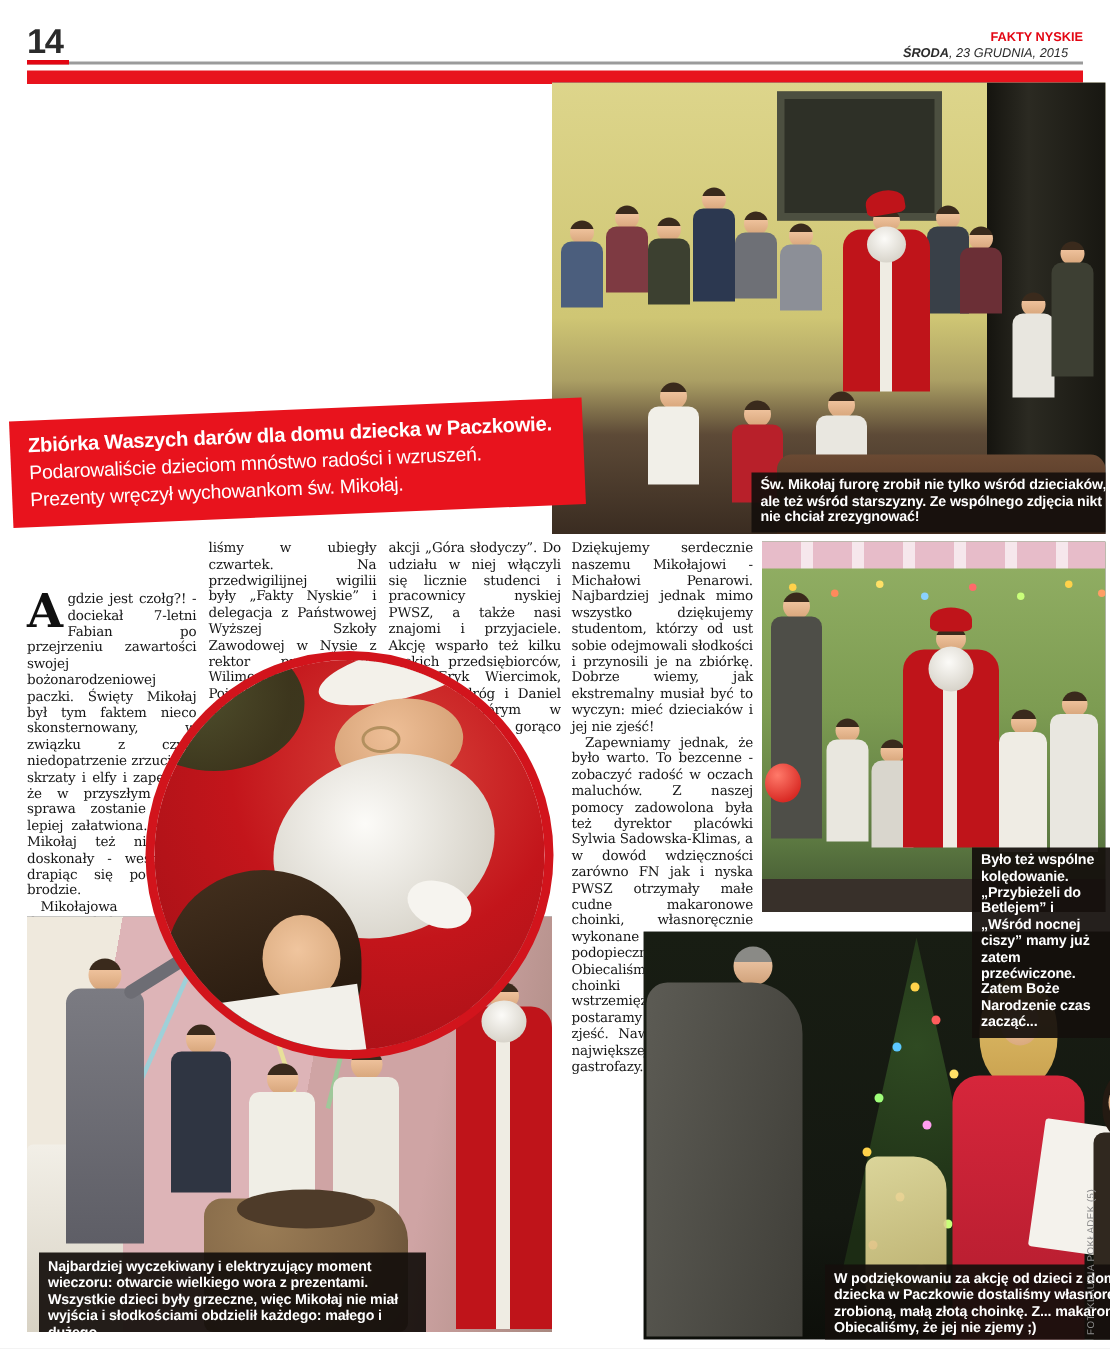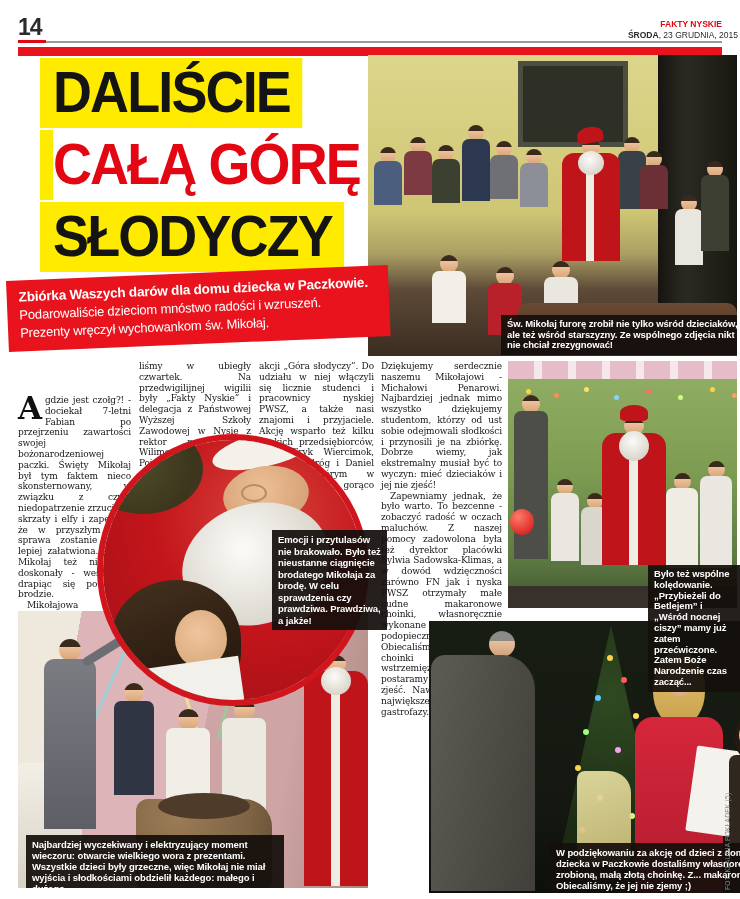--- a/index.html
+++ b/index.html
@@ -4,21 +4,21 @@
 <style>
   html,body{margin:0;padding:0;background:#e9e9e9;}
   #page{position:relative;width:740px;height:899px;background:#ffffff;margin:0 auto;
         font-family:"Liberation Sans",sans-serif;overflow:hidden;}
   .abs{position:absolute;}
 
   
   .pageno{left:18px;top:14px;font-size:23px;font-weight:bold;color:#2b2b2b;letter-spacing:-1px;}
   .section{left:52px;top:14px;font-size:23px;font-weight:bold;color:#e30613;letter-spacing:-0.5px;}
   .brand{right:18px;top:19px;font-size:8.5px;font-weight:bold;color:#e30613;text-align:right;}
-  .dateline{right:2px;top:30px;font-size:8.5px;color:#2b2b2b;text-align:right;}
+  .dateline{right:28px;top:30px;font-size:8.5px;color:#2b2b2b;text-align:right;font-style:italic;}
   .dateline b{font-weight:bold;}
   .rule-gray{left:18px;top:41px;width:704px;height:2px;background:#9b9b9b;}
   .rule-red-seg{left:18px;top:40px;width:28px;height:3px;background:#e30613;}
   .redbar{left:18px;top:47px;width:704px;height:9px;background:#e8131d;}
 
   
   .headline{left:40px;top:58px;z-index:2;}
   .hl-line{display:block;font-weight:bold;font-size:58px;line-height:64px;letter-spacing:-2px;
            padding:2px 13px 4px 14px;margin:0 0 2px 0;color:#141414;
            transform:scaleX(0.93);transform-origin:left top;white-space:nowrap;width:max-content;}
@@ -83,25 +83,20 @@
 
 <div id="page">
 
   <div class="abs pageno">14</div>
   <div class="abs brand">FAKTY NYSKIE</div>
   <div class="abs dateline"><b>ŚRODA</b><span>, 23 GRUDNIA, 2015</span></div>
   <div class="abs rule-gray"></div>
   <div class="abs rule-red-seg"></div>
   <div class="abs redbar"></div>
 
-  <div class="abs headline">
-    <span class="hl-line hl-yellow">DALIŚCIE</span>
-    <span class="hl-line hl-red">CAŁĄ GÓRĘ</span>
-    <span class="hl-line hl-yellow">SŁODYCZY</span>
-  </div>
 
   <div class="abs banner">
     <div class="b1">Zbiórka Waszych darów dla domu dziecka w Paczkowie.</div>
     <div>Podarowaliście dzieciom mnóstwo radości i wzruszeń.</div>
     <div>Prezenty wręczył wychowankom św. Mikołaj.</div>
   </div>
 
   <div class="photo ph1">
     <div class="d" style="inset:0;background:linear-gradient(180deg,#ddd58b 0%,#cfc674 52%,#ab9f64 66%,#5d4a37 78%,#3a2c21 100%);"></div>
     <div class="d" style="left:150px;top:6px;width:100px;height:76px;background:#2e3027;border:5px solid #4c4f40;"></div>
@@ -189,21 +184,20 @@
     <div class="d" style="left:-20px;top:-16px;width:120px;height:90px;background:radial-gradient(circle at 40% 40%,#3c5a30,#243a1c 70%);border-radius:50%;opacity:.85;"></div>
     <div class="d" style="left:108px;top:-8px;width:110px;height:34px;background:#f3f1ea;border-radius:50%;transform:rotate(-14deg);"></div>
     <div class="d" style="left:120px;top:26px;width:86px;height:58px;background:radial-gradient(circle at 45% 40%,#eebf97,#d7a378 80%);border-radius:50%;transform:rotate(-8deg);"></div>
     <div class="d" style="left:138px;top:44px;width:22px;height:14px;border:2px solid #b3905f;border-radius:50%;"></div>
     <div class="beard" style="left:78px;top:64px;width:150px;height:120px;transform:rotate(-18deg);"></div>
     <div class="d" style="left:168px;top:148px;width:44px;height:30px;background:#f6f4ef;border-radius:50%;transform:rotate(20deg);"></div>
     <div class="d" style="left:8px;top:140px;width:130px;height:120px;background:linear-gradient(160deg,#45311f,#2a1c10 70%);border-radius:50% 50% 40% 40%;"></div>
     <div class="d" style="left:72px;top:170px;width:52px;height:58px;background:radial-gradient(circle at 45% 40%,#f0c59e,#d8a87c 85%);border-radius:50%;"></div>
     <div class="d" style="left:-10px;top:226px;width:150px;height:60px;background:#f2f0ea;transform:rotate(-8deg);"></div>
   </div>
-  <div class="cap cap2 abs">Emocji i przytulasów nie brakowało. Było też nieustanne ciągnięcie brodatego Mikołaja za brodę. W celu sprawdzenia czy prawdziwa. Prawdziwa, a jakże!</div>
 
   <div class="photo ph3">
     <div class="d" style="inset:0;background:linear-gradient(180deg,#93b065 0%,#7d9c52 45%,#5d7a42 80%,#3f5230 100%);"></div>
     <div class="d" style="left:0;top:0;width:229px;height:18px;background:repeating-linear-gradient(90deg,#e7bcc9 0 26px,#f6e7ec 26px 34px);"></div>
     <div class="d" style="left:18px;top:28px;width:5px;height:5px;border-radius:50%;background:#ffd24a;box-shadow:28px 4px 0 #ff8a5c,58px -2px 0 #ffe066,88px 6px 0 #8ad1ff,120px 0 0 #ff6a6a,152px 6px 0 #c9ff7a,184px -2px 0 #ffd24a,206px 4px 0 #ff9e66;"></div>
     <div class="fig" style="left:6px;top:34px;width:34px;">
         <div class="head" style="width:18px;height:18px;"></div>
         <div class="body" style="width:34px;height:148px;background:#4e4e48;"></div>
       </div>
     <div class="fig" style="left:42px;top:118px;width:30px;">

